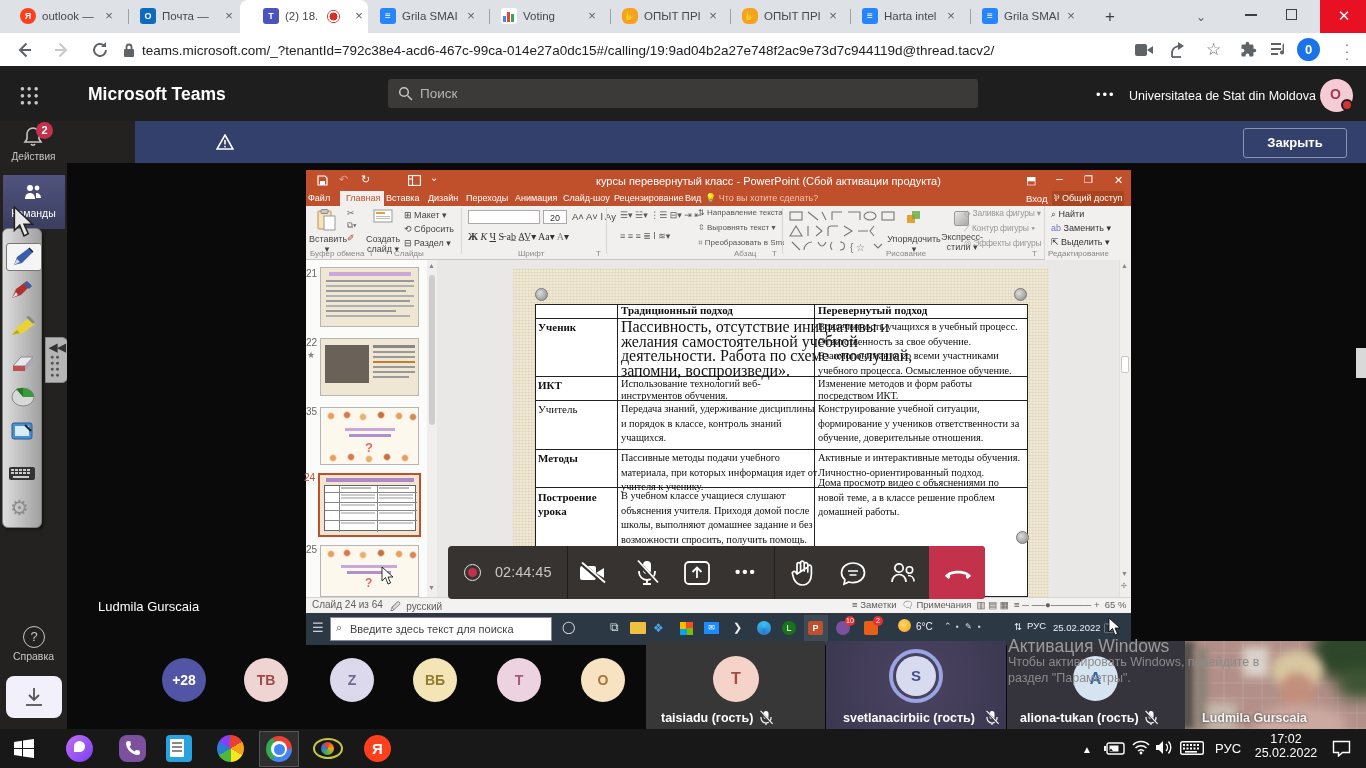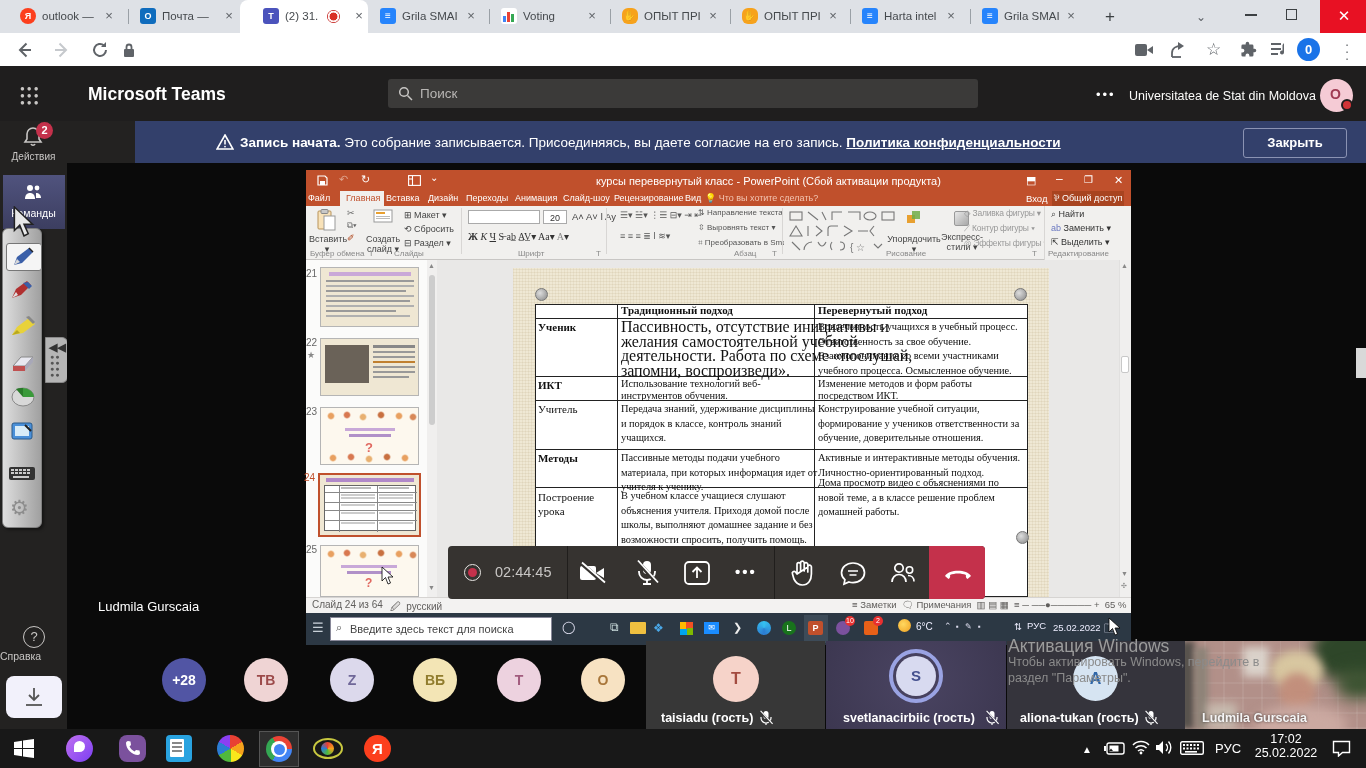--- a/index.html
+++ b/index.html
@@ -23,21 +23,21 @@
 
 <div class="tab" style="left:130px;width:116px">
   <div class="fav" style="left:10px;background:#0f6cbd;font-size:9px">O</div>
   <div class="tabt" style="left:32px;width:58px">Почта —</div>
   <div class="tx" style="left:92px">×</div>
 </div>
 
 <div class="ab" style="left:240px;top:0;width:128px;height:33px;background:#fff;border-radius:8px 8px 0 0"></div>
 <div class="tab" style="left:240px;width:128px">
   <div class="fav" style="left:23px;background:#4b53bc;font-size:9px">T</div>
-  <div class="tabt" style="left:45px;width:40px">(2) 31.</div>
+  <div class="tabt" style="left:45px;width:40px">(2) 18.</div>
   <div class="ab" style="left:87px;top:10px;width:13px;height:13px;border-radius:50%;background:radial-gradient(circle,#d93025 40%,#fdf6f5 46%,#fdf6f5 60%,#c5221f 66%,#c5221f 100%)"></div>
   <div class="tx" style="left:112px">×</div>
 </div>
 
 <div class="tab" style="left:370px;width:118px">
   <div class="fav" style="left:10px;background:#2684fc">≡</div>
   <div class="tabt" style="left:32px;width:60px">Grila SMAI</div>
   <div class="tx" style="left:94px">×</div>
 </div>
 <div class="div" style="left:489px"></div>
@@ -97,20 +97,21 @@
       <path d="M3 10h11" stroke="#c6c9cd" stroke-width="2"></path>
     </svg>
 <svg class="ab" style="left:90px;top:40px" width="20" height="20" viewBox="0 0 20 20">
       <path d="M16 10a6 6 0 1 1-2-4.5" stroke="#5f6368" stroke-width="2" fill="none"></path>
       <path d="M16 2v5h-5z" fill="#5f6368"></path>
     </svg>
 <svg class="ab" style="left:122px;top:42px" width="14" height="16" viewBox="0 0 14 16">
       <rect x="2" y="7" width="10" height="8" rx="1" fill="#5f6368"></rect>
       <path d="M4.5 7V5a2.5 2.5 0 0 1 5 0v2" stroke="#5f6368" stroke-width="1.8" fill="none"></path>
     </svg>
+<div class="ab" style="left:142px;top:43px;font-size:13.5px;color:#202124;white-space:nowrap">teams.microsoft.com/_?tenantId=792c38e4-acd6-467c-99ca-014e27a0dc15#/calling/19:9ad04b2a27e748f2ac9e73d7c944119d@thread.tacv2/</div>
 
 <svg class="ab" style="left:1134px;top:42px" width="20" height="16" viewBox="0 0 20 16">
       <rect x="1" y="2" width="12" height="12" rx="2" fill="#5f6368"></rect>
       <path d="M13 8l6-4v8z" fill="#5f6368"></path>
     </svg>
 <svg class="ab" style="left:1170px;top:41px" width="19" height="18" viewBox="0 0 19 18">
       <path d="M2 16v-4c0-5 4-7 9-7" stroke="#5f6368" stroke-width="1.8" fill="none"></path>
       <path d="M8 1l6 4-6 4z" fill="#5f6368"></path>
       <path d="M2 16h9" stroke="#5f6368" stroke-width="1.8"></path>
     </svg>
@@ -139,21 +140,20 @@
 <div class="ab" style="left:1320px;top:79px;width:33px;height:33px;border-radius:50%;background:#f5cbd5"></div>
 <div class="ab" style="left:1330px;top:86px;color:#9f3a52;font-size:14px;font-weight:bold">O</div>
 <div class="ab" style="left:1341px;top:99px;width:12px;height:12px;border-radius:50%;background:#d13438;border:2px solid #1f1e1e"></div>
 
 <div class="ab" style="left:135px;top:121px;width:1231px;height:42px;background:#33406b"></div>
 <svg class="ab" style="left:216px;top:134px" width="18" height="16" viewBox="0 0 18 16">
       <path d="M9 1 17 15H1z" stroke="#fff" stroke-width="1.6" fill="none"></path>
       <path d="M9 6v4.5" stroke="#fff" stroke-width="1.6"></path>
       <circle cx="9" cy="12.6" r="0.9" fill="#fff"></circle>
     </svg>
-<div class="ab" style="left:240px;top:135px;color:#fff;font-size:13.5px;white-space:nowrap"><b>Запись начата.</b> Это собрание записывается. Присоединяясь, вы даете согласие на его запись. <span style="text-decoration:underline"><b>Политика конфиденциальности</b></span></div>
 <div class="ab" style="left:1243px;top:128px;width:104px;height:30px;background:#33406b;border:1px solid #8b93b3;border-radius:3px;color:#fff;font-size:13px;font-weight:bold;text-align:center;line-height:27px">Закрыть</div>
 
 <div class="ab" style="left:0;top:121px;width:67px;height:608px;background:#232221"></div>
 <div class="ab" style="left:67px;top:121px;width:68px;height:42px;background:#232221"></div>
 <svg class="ab" style="left:22px;top:126px" width="22" height="22" viewBox="0 0 22 22">
       <path d="M11 2a6 6 0 0 1 6 6v5l2 3H3l2-3V8a6 6 0 0 1 6-6z" stroke="#c8c6c4" stroke-width="1.6" fill="none"></path>
       <path d="M9 18a2.2 2.2 0 0 0 4 0" stroke="#c8c6c4" stroke-width="1.6" fill="none"></path>
     </svg>
 <div class="ab" style="left:36px;top:122px;width:17px;height:17px;border-radius:50%;background:#c4314b;color:#fff;font-size:11px;font-weight:bold;text-align:center;line-height:17px">2</div>
 <div class="ab" style="left:0px;top:151px;width:67px;color:#c8c6c4;font-size:10px;text-align:center">Действия</div>
@@ -219,21 +219,21 @@
         <rect x="5" y="10" width="16" height="2"></rect>
       </g>
     </svg>
 <div class="ab" style="left:10px;top:496px;color:#8d8d8d;font-size:21px">⚙</div>
 
 <div class="ab" style="left:45px;top:337px;width:23px;height:46px;background:#b5b5b5;border:1px solid #8a8a8a;border-radius:0 6px 6px 0"></div>
 <div class="ab" style="left:49px;top:341px;color:#333;font-size:11px;font-weight:bold">◀◀</div>
 <div class="ab" style="left:50px;top:354px;color:#555;font-size:7px;line-height:6px;letter-spacing:1px">●●<br>●●<br>●●<br>●●</div>
 
 <div class="ab" style="left:23px;top:626px;width:22px;height:22px;border:1.6px solid #c8c6c4;border-radius:50%;color:#c8c6c4;font-size:13px;text-align:center;line-height:20px">?</div>
-<div class="ab" style="left:0;top:650px;width:67px;color:#c8c6c4;font-size:10.5px;text-align:left">Справка</div>
+<div class="ab" style="left:0;top:650px;width:67px;color:#c8c6c4;font-size:10.5px;text-align:center">Справка</div>
 <div class="ab" style="left:6px;top:676px;width:56px;height:42px;background:#f2f1fb;border-radius:8px"></div>
 <svg class="ab" style="left:23px;top:686px" width="22" height="22" viewBox="0 0 22 22">
       <path d="M11 2v12M6 9l5 5 5-5" stroke="#555" stroke-width="1.8" fill="none"></path>
       <path d="M3 19h16" stroke="#555" stroke-width="1.8"></path>
     </svg>
 
 <div class="ab" style="left:67px;top:163px;width:1299px;height:566px;background:#0a0a0a;z-index:0"></div>
 <div class="ab" style="left:98px;top:599px;color:#fff;font-size:13px;z-index:5">Ludmila Gurscaia</div>
 <div class="ab" style="left:1356px;top:348px;width:10px;height:30px;background:#d9d9d9;z-index:5"></div>
 
@@ -379,21 +379,21 @@
  <div class="ab" style="left:4px;top:6px;width:44px;height:38px;background:#6a6258"></div>
  <div class="ab" style="left:52px;top:6px;width:42px;height:3px;background:#888"></div>
       <div class="ab" style="left:52px;top:12px;width:42px;height:2px;background:#999"></div>
       <div class="ab" style="left:52px;top:17px;width:42px;height:2px;background:#999"></div>
       <div class="ab" style="left:52px;top:22px;width:42px;height:2px;background:#c08030"></div>
       <div class="ab" style="left:52px;top:27px;width:42px;height:2px;background:#999"></div>
       <div class="ab" style="left:52px;top:32px;width:42px;height:2px;background:#999"></div>
       <div class="ab" style="left:52px;top:37px;width:36px;height:2px;background:#999"></div>
 </div>
 
-<div class="ab" style="left:306px;top:406px;font-size:10px;color:#666;z-index:3">23</div>
+<div class="ab" style="left:306px;top:406px;font-size:10px;color:#666;z-index:3">35</div>
 <div class="ab" style="left:320px;top:407px;width:99px;height:58px;background:#fdf8ee;border:1px solid #b5b5b5;z-index:3">
  <div class="ab" style="left:2px;top:1px;width:94px;height:14px;background:radial-gradient(circle 4px at 8px 7px,#e8a060 60%,transparent),radial-gradient(circle 4px at 24px 6px,#d87850 60%,transparent),radial-gradient(circle 4px at 40px 8px,#e8b070 60%,transparent),radial-gradient(circle 4px at 58px 6px,#c87040 60%,transparent),radial-gradient(circle 4px at 76px 7px,#e8a060 60%,transparent),radial-gradient(circle 4px at 90px 8px,#d88858 60%,transparent)"></div>
  <div class="ab" style="left:24px;top:20px;width:50px;height:3px;background:#c8a8d8"></div>
  <div class="ab" style="left:28px;top:26px;width:42px;height:3px;background:#b090c8"></div>
  <div class="ab" style="left:44px;top:32px;font-size:13px;color:#e06860;font-weight:bold">?</div>
  <div class="ab" style="left:2px;top:43px;width:94px;height:13px;background:radial-gradient(circle 4px at 10px 7px,#e8a060 60%,transparent),radial-gradient(circle 4px at 28px 6px,#d87850 60%,transparent),radial-gradient(circle 4px at 46px 8px,#e8b070 60%,transparent),radial-gradient(circle 4px at 64px 6px,#c87040 60%,transparent),radial-gradient(circle 4px at 82px 7px,#e8a060 60%,transparent)"></div>
 </div>
 
 <div class="ab" style="left:304px;top:472px;font-size:10px;color:#c0502c;z-index:3">24</div>
 <div class="ab" style="left:318px;top:473px;width:103px;height:64px;background:#efe7d3;border:2px solid #c0502c;z-index:3">
@@ -463,21 +463,21 @@
   <div class="ab" style="left:283px;top:74px;font-size:10.4px;line-height:12.3px;white-space:nowrap;letter-spacing:-0.05px">Изменение методов и форм работы<br>посредством ИКТ.</div>
 
   <div class="ab" style="left:3px;top:99px;font-size:11px;font-weight:normal">Учитель</div>
   <div class="ab" style="left:86px;top:98px;font-size:10.4px;line-height:14.6px;white-space:nowrap;letter-spacing:-0.05px">Передача знаний, удерживание дисциплины<br>и порядок в классе, контроль знаний<br>учащихся.</div>
   <div class="ab" style="left:283px;top:98px;font-size:10.4px;line-height:14.6px;white-space:nowrap;letter-spacing:-0.05px">Конструирование учебной ситуации,<br>формирование у учеников ответственности за<br>обучение, доверительные отношения.</div>
 
   <div class="ab" style="left:3px;top:148px;font-size:11px;font-weight:bold">Методы</div>
   <div class="ab" style="left:86px;top:147px;font-size:10.4px;line-height:14.6px;white-space:nowrap;letter-spacing:-0.05px">Пассивные методы подачи учебного<br>материала, при которых информация идет от<br>учителя к ученику.</div>
   <div class="ab" style="left:283px;top:147px;font-size:10.4px;line-height:14.6px;white-space:nowrap;letter-spacing:-0.05px">Активные и интерактивные методы обучения.<br>Личностно-ориентированный подход.</div>
 
-  <div class="ab" style="left:3px;top:186px;font-size:11px;font-weight:normal;width:76px;line-height:14px">Построение урока</div>
+  <div class="ab" style="left:3px;top:186px;font-size:11px;font-weight:bold;width:76px;line-height:14px">Построение урока</div>
   <div class="ab" style="left:86px;top:185px;font-size:10.4px;line-height:14.6px;white-space:nowrap;letter-spacing:-0.05px">В учебном классе учащиеся слушают<br>объяснения учителя. Приходя домой после<br>школы, выполняют домашнее задание и без<br>возможности спросить, получить помощь.</div>
   <div class="ab" style="left:283px;top:172px;font-size:10.4px;line-height:14.6px;white-space:nowrap;letter-spacing:-0.05px">Дома просмотр видео с объяснениями по<br>новой теме, а в классе решение проблем<br>домашней работы.</div>
 </div>
 
 <div class="ab" style="left:1119px;top:260px;width:12px;height:337px;background:#f0efee;border-left:1px solid #e1e0df;z-index:3"></div>
 <div class="ab" style="left:1121px;top:262px;color:#888;font-size:7px;z-index:4">▲</div>
 <div class="ab" style="left:1121px;top:356px;width:8px;height:17px;background:#fff;border:1px solid #c8c8c8;border-radius:2px;z-index:4"></div>
 <div class="ab" style="left:1121px;top:570px;color:#888;font-size:7px;z-index:4">▼</div>
 <div class="ab" style="left:1121px;top:582px;color:#888;font-size:7px;z-index:4">✣</div>
 

